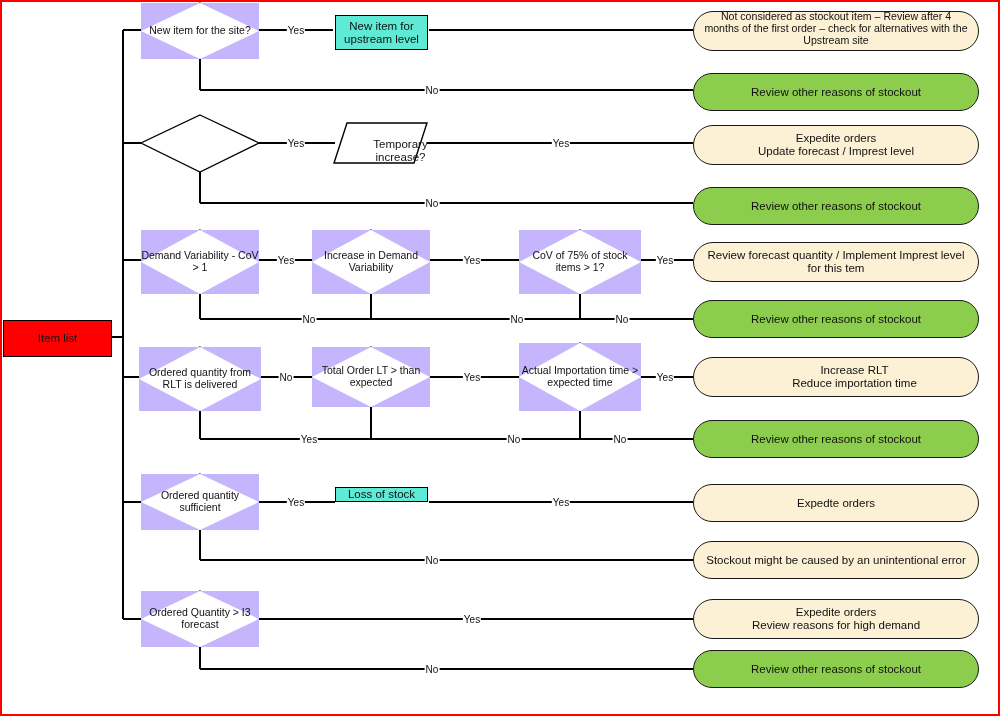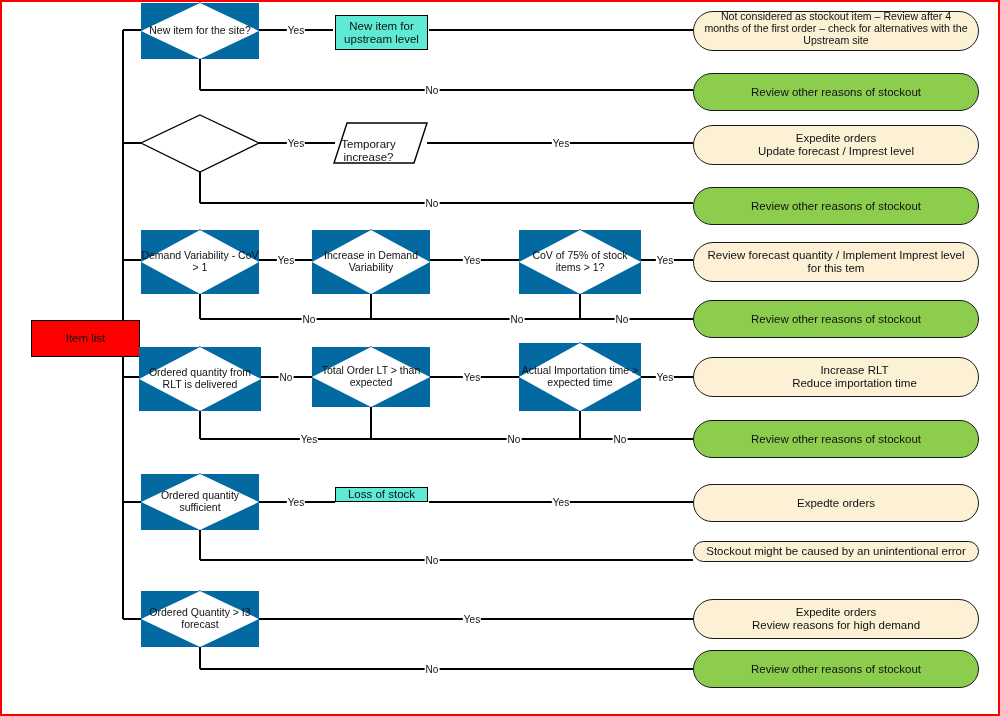--- a/index.html
+++ b/index.html
@@ -13,30 +13,30 @@
     overflow:hidden;
   }
   .lyr{position:absolute;left:0;top:0;width:996px;height:712px;}
   svg.lyr{pointer-events:none;}
 
   
   .node{position:absolute;box-sizing:border-box;display:flex;align-items:center;
         justify-content:center;text-align:center;color:#111111;}
   .node .txt{display:block;width:100%;line-height:1.12;}
 
-  .start-box{background:#ff0000;border:1px solid #000000;font-size:11.5px;margin-left:28px;}
+  .start-box{background:#ff0000;border:1px solid #000000;font-size:11.5px;}
   .proc-box{background:#5eead4;border:1.4px solid #000000;font-size:11.5px;}
 
   .term{border:1.4px solid #1a1a1a;border-radius:999px;font-size:11.5px;}
   .term.cream{background:#fcf0d5;}
   .term.green{background:#8ccd4e;}
 
   
   .decision{
-    background:#0369a1;
+    background:#c4b5fd;
     font-size:10.5px;
   }
   .decision .dia{
     position:absolute;left:0;top:0;width:100%;height:100%;
     background:#ffffff;
     -webkit-clip-path:polygon(50% 0,100% 50%,50% 100%,0 50%);
     clip-path:polygon(50% 0,100% 50%,50% 100%,0 50%);
     z-index:0;
   }
   .decision .txt{position:relative;z-index:2;}
@@ -134,21 +134,21 @@
   </div>
   <div class="node term cream" style="left:691px;top:9px;width:286px;height:40px;padding:0 10px;">
     <span class="txt" style="font-size:10.6px;margin-top:-4px;">Not  considered as stockout item – Review after 4 months of the first order – check for alternatives with the Upstream site</span>
   </div>
   <div class="node term green" style="left:691px;top:71px;width:286px;height:38px;">
     <span class="txt">Review other reasons of stockout</span>
   </div>
   <div class="edgelabel" style="left:294px;top:29px;">Yes</div>
   <div class="edgelabel" style="left:430px;top:89px;">No</div>
 
-  <div class="node paral" style="left:320px;top:121px;width:93px;height:56px;">
+  <div class="node paral" style="left:352px;top:121px;width:93px;height:56px;">
     <span class="txt" style="white-space:pre-line;">Temporary
 increase?</span>
   </div>
   <div class="node term cream" style="left:691px;top:123px;width:286px;height:40px;">
     <span class="txt" style="white-space:pre-line;">Expedite orders
 Update forecast / Imprest level</span>
   </div>
   <div class="node term green" style="left:691px;top:185px;width:286px;height:38px;">
     <span class="txt">Review other reasons of stockout</span>
   </div>
@@ -210,21 +210,21 @@
   <div class="node decision" style="left:139px;top:472px;width:118px;height:56px;">
     <div class="dia"></div>
     <span class="txt">Ordered quantity sufficient</span>
   </div>
   <div class="node proc-box" style="left:333px;top:485px;width:93px;height:15px;">
     <span class="txt">Loss of stock</span>
   </div>
   <div class="node term cream" style="left:691px;top:482px;width:286px;height:38px;">
     <span class="txt">Expedte orders</span>
   </div>
-  <div class="node term cream" style="left:691px;top:539px;width:286px;height:21px;padding:0 8px;">
+  <div class="node term cream" style="left:691px;top:539px;width:286px;height:38px;padding:0 8px;">
     <span class="txt">Stockout might be caused by an unintentional error</span>
   </div>
   <div class="edgelabel" style="left:294px;top:501px;">Yes</div>
   <div class="edgelabel" style="left:559px;top:501px;">Yes</div>
   <div class="edgelabel" style="left:430px;top:559px;">No</div>
 
   <div class="node decision" style="left:139px;top:589px;width:118px;height:56px;">
     <div class="dia"></div>
     <span class="txt">Ordered Quantity &gt; I3 forecast</span>
   </div>

